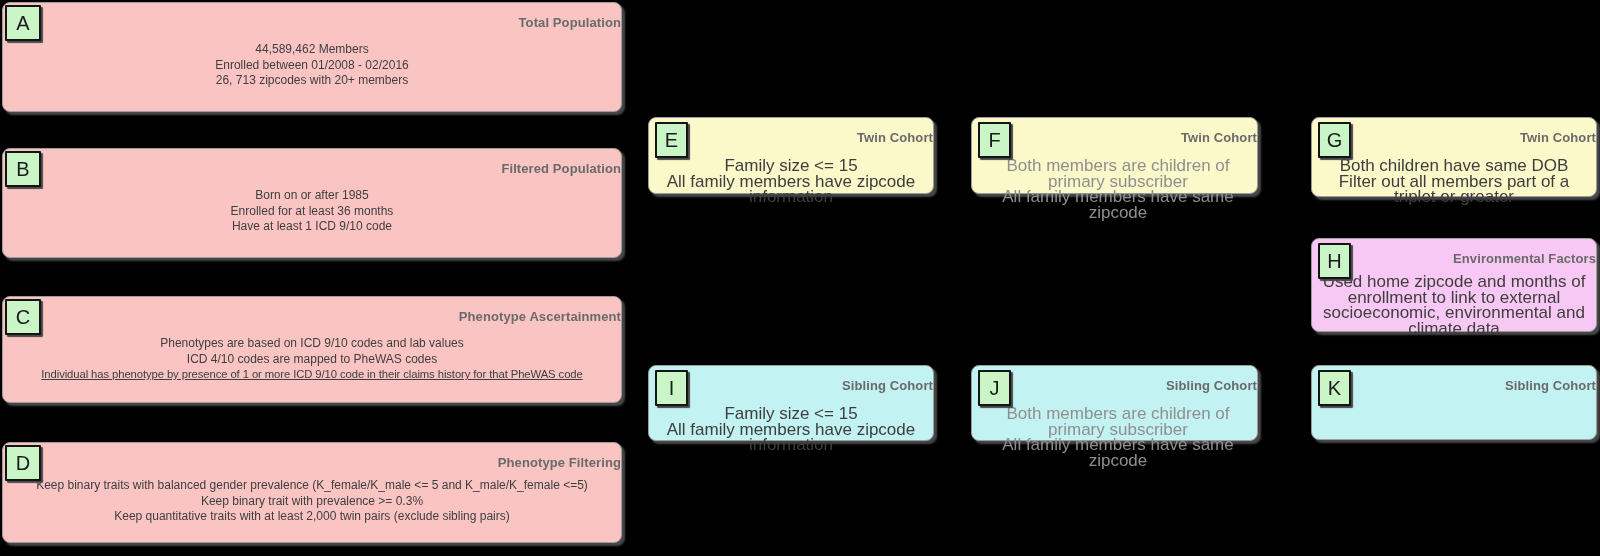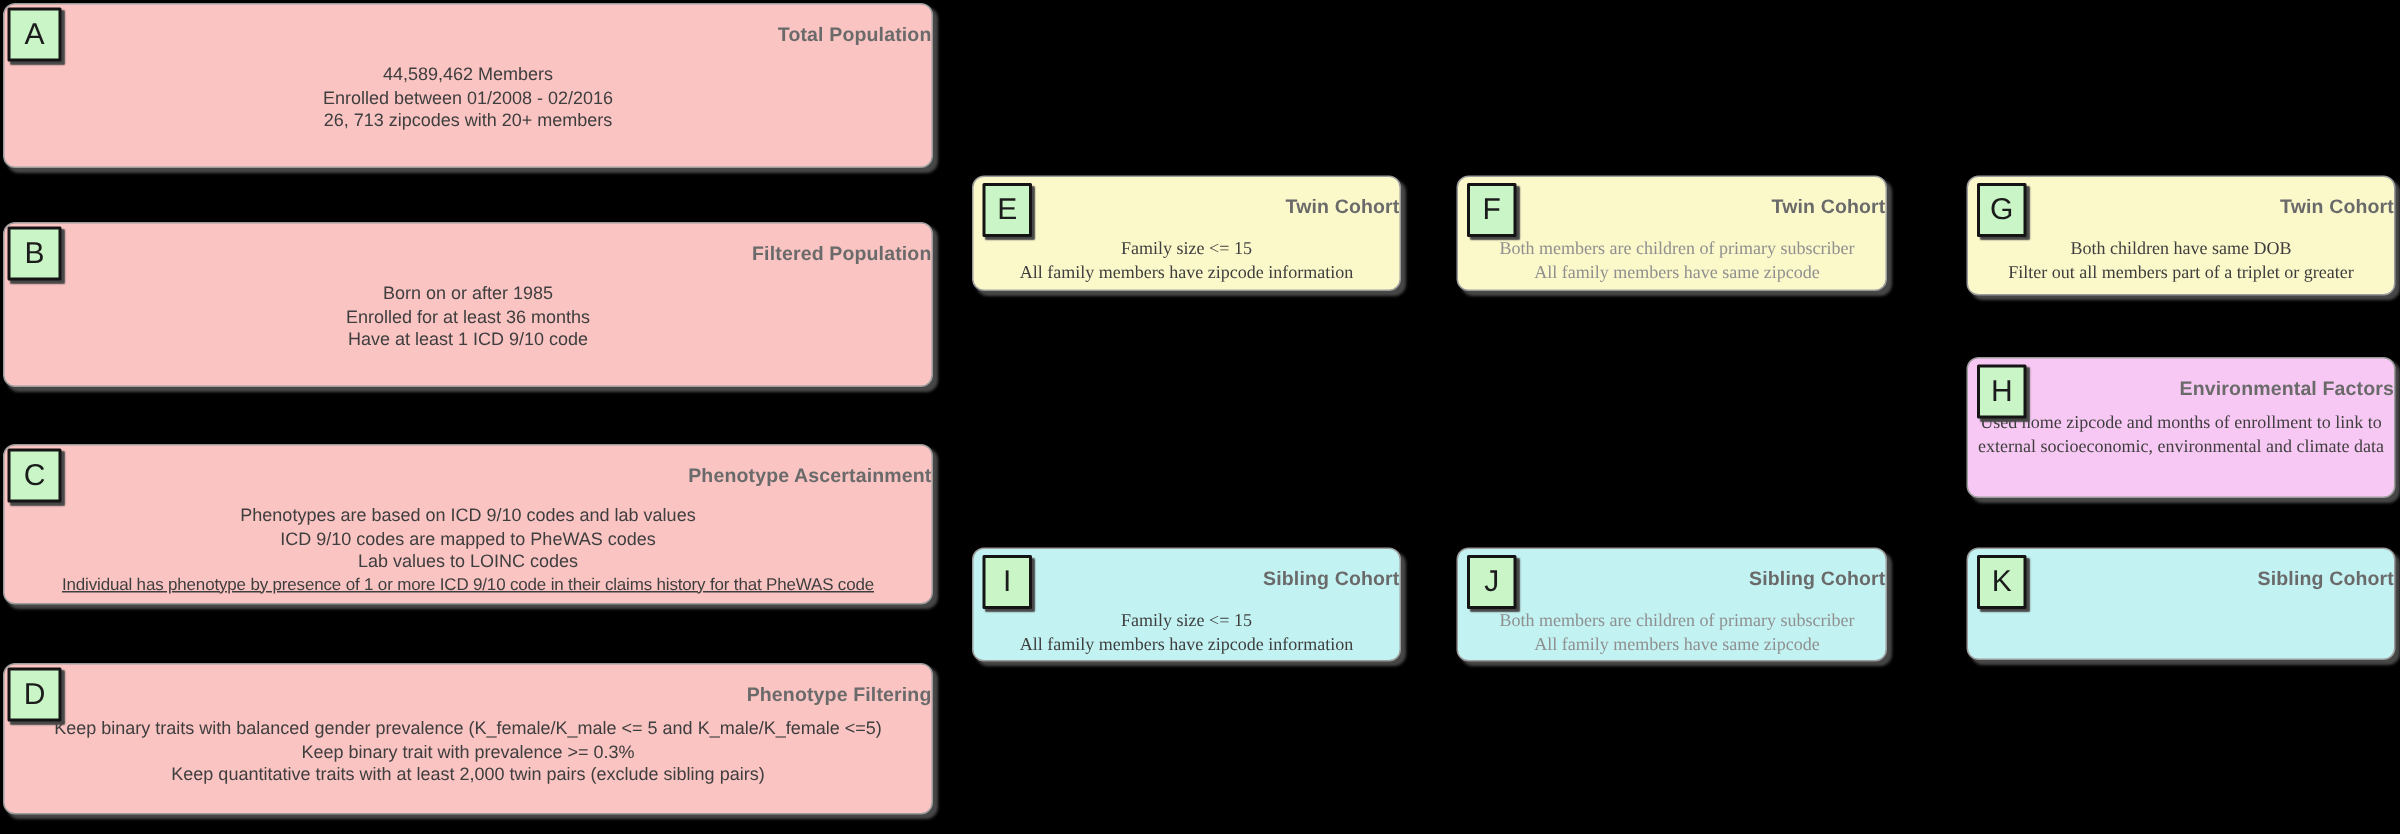--- a/index.html
+++ b/index.html
@@ -30,21 +30,21 @@
   .big .tag{left:2px;top:2px;width:36px;height:36px;}
   .small .tag{left:6px;top:4px;width:33px;height:36px;}
   .title{
     text-align:right;font-weight:bold;font-size:13px;
     color:var(--titleColor,#6a6a6a);padding-top:12px;letter-spacing:.1px;
   }
   .lines{
     text-align:center;color:var(--bodyColor,#3e3e3e);
     font-size:12px;line-height:15.5px;margin-top:12px;padding:0 0;
   }
-  .small .lines{font-size:12px;margin-top:13px;padding:0 5px;font-family:Liberation Serif, serif;}
+  .small .lines{font-size:17px;margin-top:13px;padding:0 5px;}
   .lines.muted{color:var(--muted,#8f8f8f);padding-left:12px;}
   .line.long{font-size:11.3px;letter-spacing:-.1px;text-decoration:underline;}
 </style>
 </head>
 <body>
 
 <div class="canvas">
 
   <div class="node pink big" style="left:2px;top:2px;width:620px;height:110px">
     <div class="tag">
@@ -70,22 +70,21 @@
     </div>
   </div>
 
   <div class="node pink big" style="left:2px;top:296px;width:620px;height:107px">
     <div class="tag">
       <span>C</span>
     </div>
     <div class="title">Phenotype Ascertainment</div>
     <div class="lines">
       <div class="line">Phenotypes are based on ICD 9/10 codes and lab values</div>
-      <div class="line">ICD 9/10 codes are mapped to PheWAS codes</div>
-      <div class="line">Lab values to LOINC codes</div>
+      <div class="line">ICD 4/10 codes are mapped to PheWAS codes</div>
       <div class="line long">Individual has phenotype by presence of 1 or more ICD 9/10 code in their claims history for that PheWAS code</div>
     </div>
   </div>
 
   <div class="node pink big" style="left:2px;top:442px;width:620px;height:101px">
     <div class="tag">
       <span>D</span>
     </div>
     <div class="title">Phenotype Filtering</div>
     <div class="lines" style="margin-top:8px">

